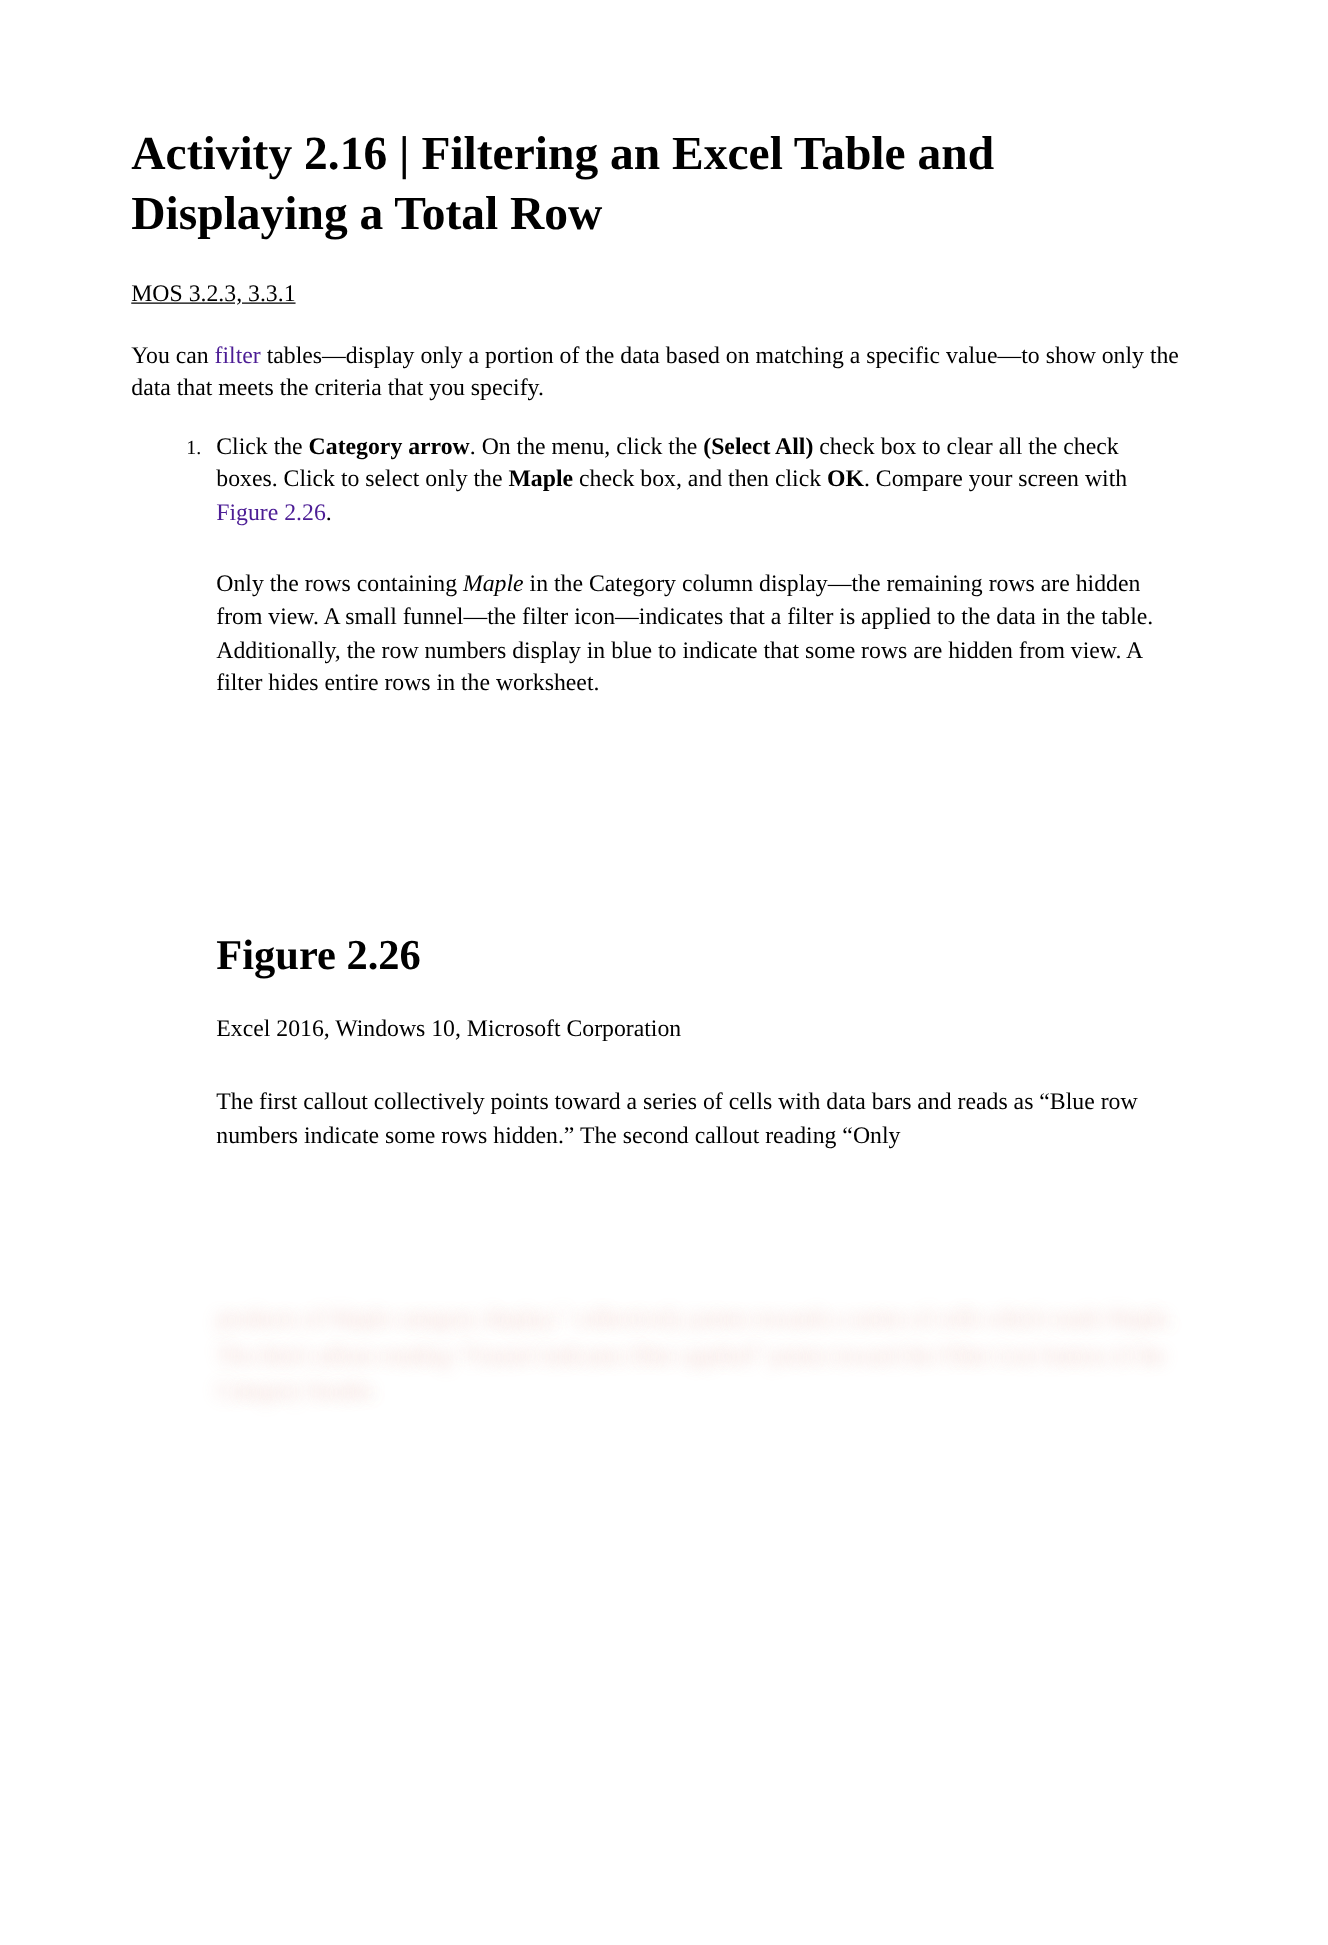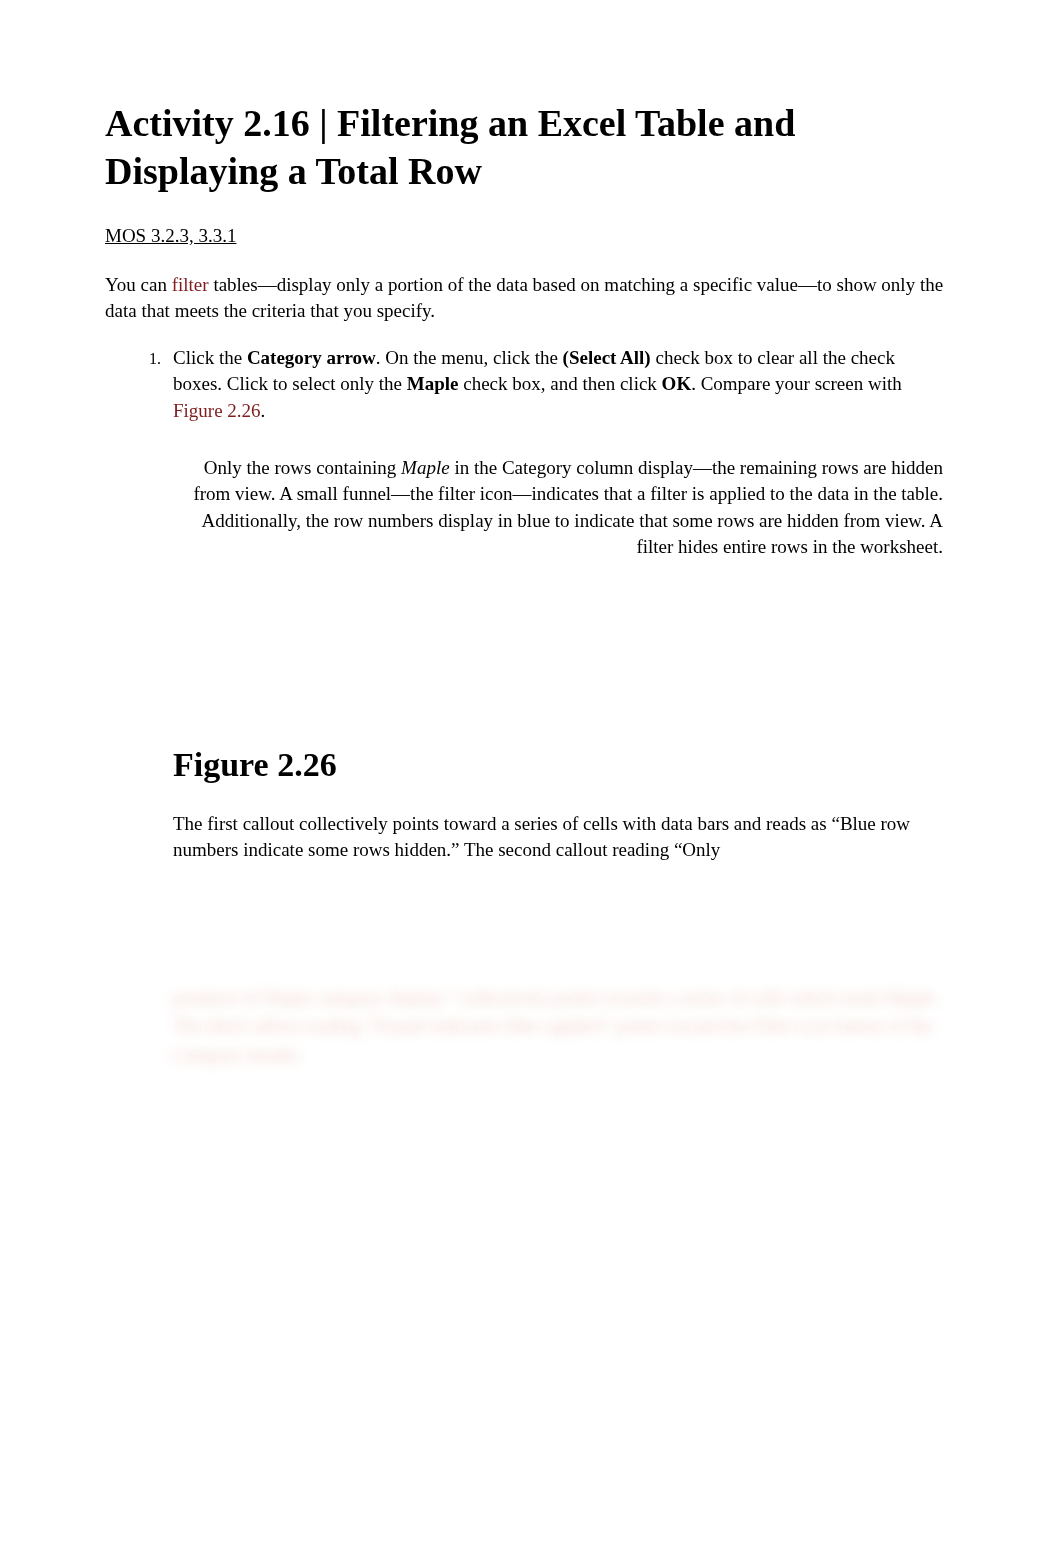--- a/index.html
+++ b/index.html
@@ -20,40 +20,39 @@
     .mos {
       margin-bottom: 22px;
       font-size: 19px;
       text-decoration: underline;
     }
     .intro {
       margin-bottom: 20px;
       font-size: 19px;
     }
     .link {
-      color: #7f1d1d;
+      color: #4c1d95;
     }
     ol {
       padding-left: 54px;
       margin: 14px;
     }
     ol li {
       margin-bottom: 0;
       font-size: 19px;
     }
     ol li::marker {
       font-size: 16px;
       content: "1.   ";
     }
     .step-body {
       margin-bottom: 30px;
     }
     .result {
       margin-bottom: 180px;
-      text-align: right;
     }
     .bold {
       font-weight: bold;
     }
     .italic {
       font-style: italic;
     }
     h2 {
       font-size: 34px;
       font-weight: bold;
@@ -93,17 +92,18 @@
   <li>
     <div class="step-body">
       <span>Click the </span><span class="bold">Category arrow</span><span>. On the menu, click the </span><span class="bold">(Select All)</span><span> check box to clear all the check boxes. Click to select only the </span><span class="bold">Maple</span><span> check box, and then click </span><span class="bold">OK</span><span>. Compare your screen with </span><span class="link">Figure 2.26</span><span>.</span>
     </div>
     <div class="result">
       <span>Only the rows containing </span><span class="italic">Maple</span><span> in the Category column display—the remaining rows are hidden from view. A small funnel—the filter icon—indicates that a filter is applied to the data in the table. Additionally, the row numbers display in blue to indicate that some rows are hidden from view. A filter hides entire rows in the worksheet.</span>
     </div>
 
     <div class="figure-section" style="margin-left:0;">
       <h2>Figure 2.26</h2>
+      <div class="figure-caption">Excel 2016, Windows 10, Microsoft Corporation</div>
       <div class="figure-desc">The first callout collectively points toward a series of cells with data bars and reads as “Blue row numbers indicate some rows hidden.” The second callout reading “Only</div>
       <div class="blurred">products of Maple category display,” collectively points towards a series of cells which reads Maple. The third callout reading “Funnel indicates filter applied” points toward the Filter icon button of the Category header.</div>
     </div>
   </li>
 </ol>
 
 </body></html>

